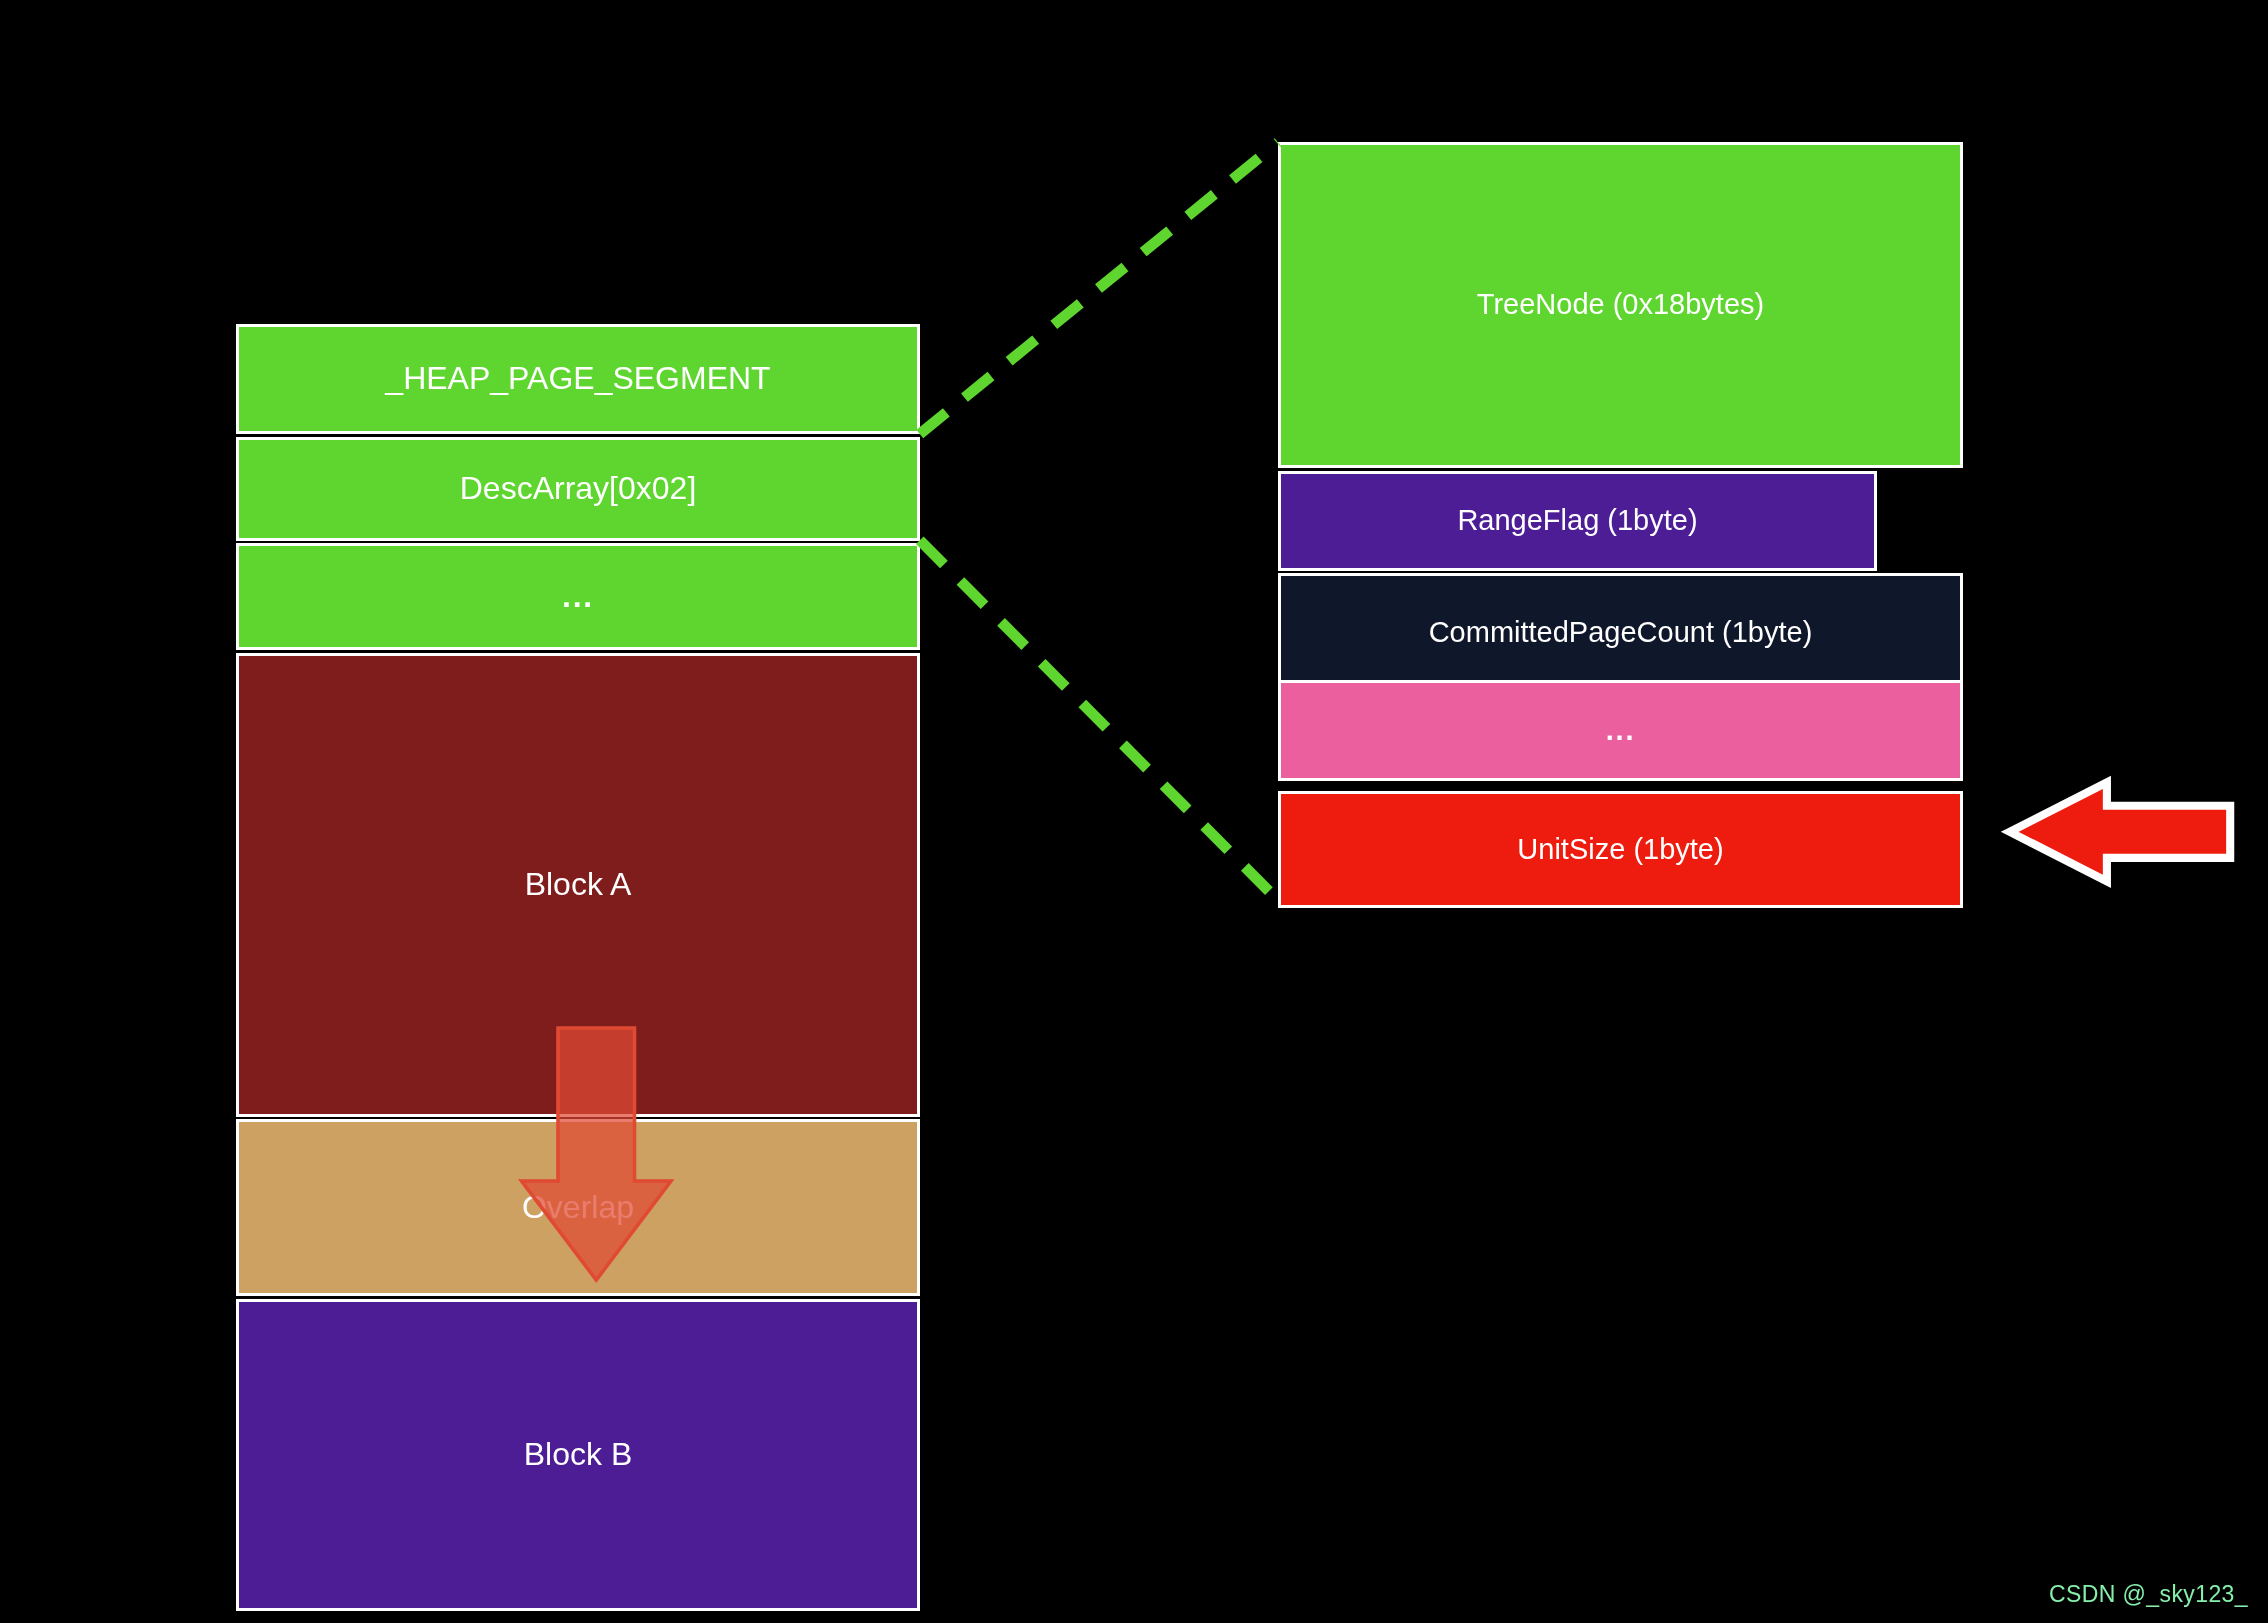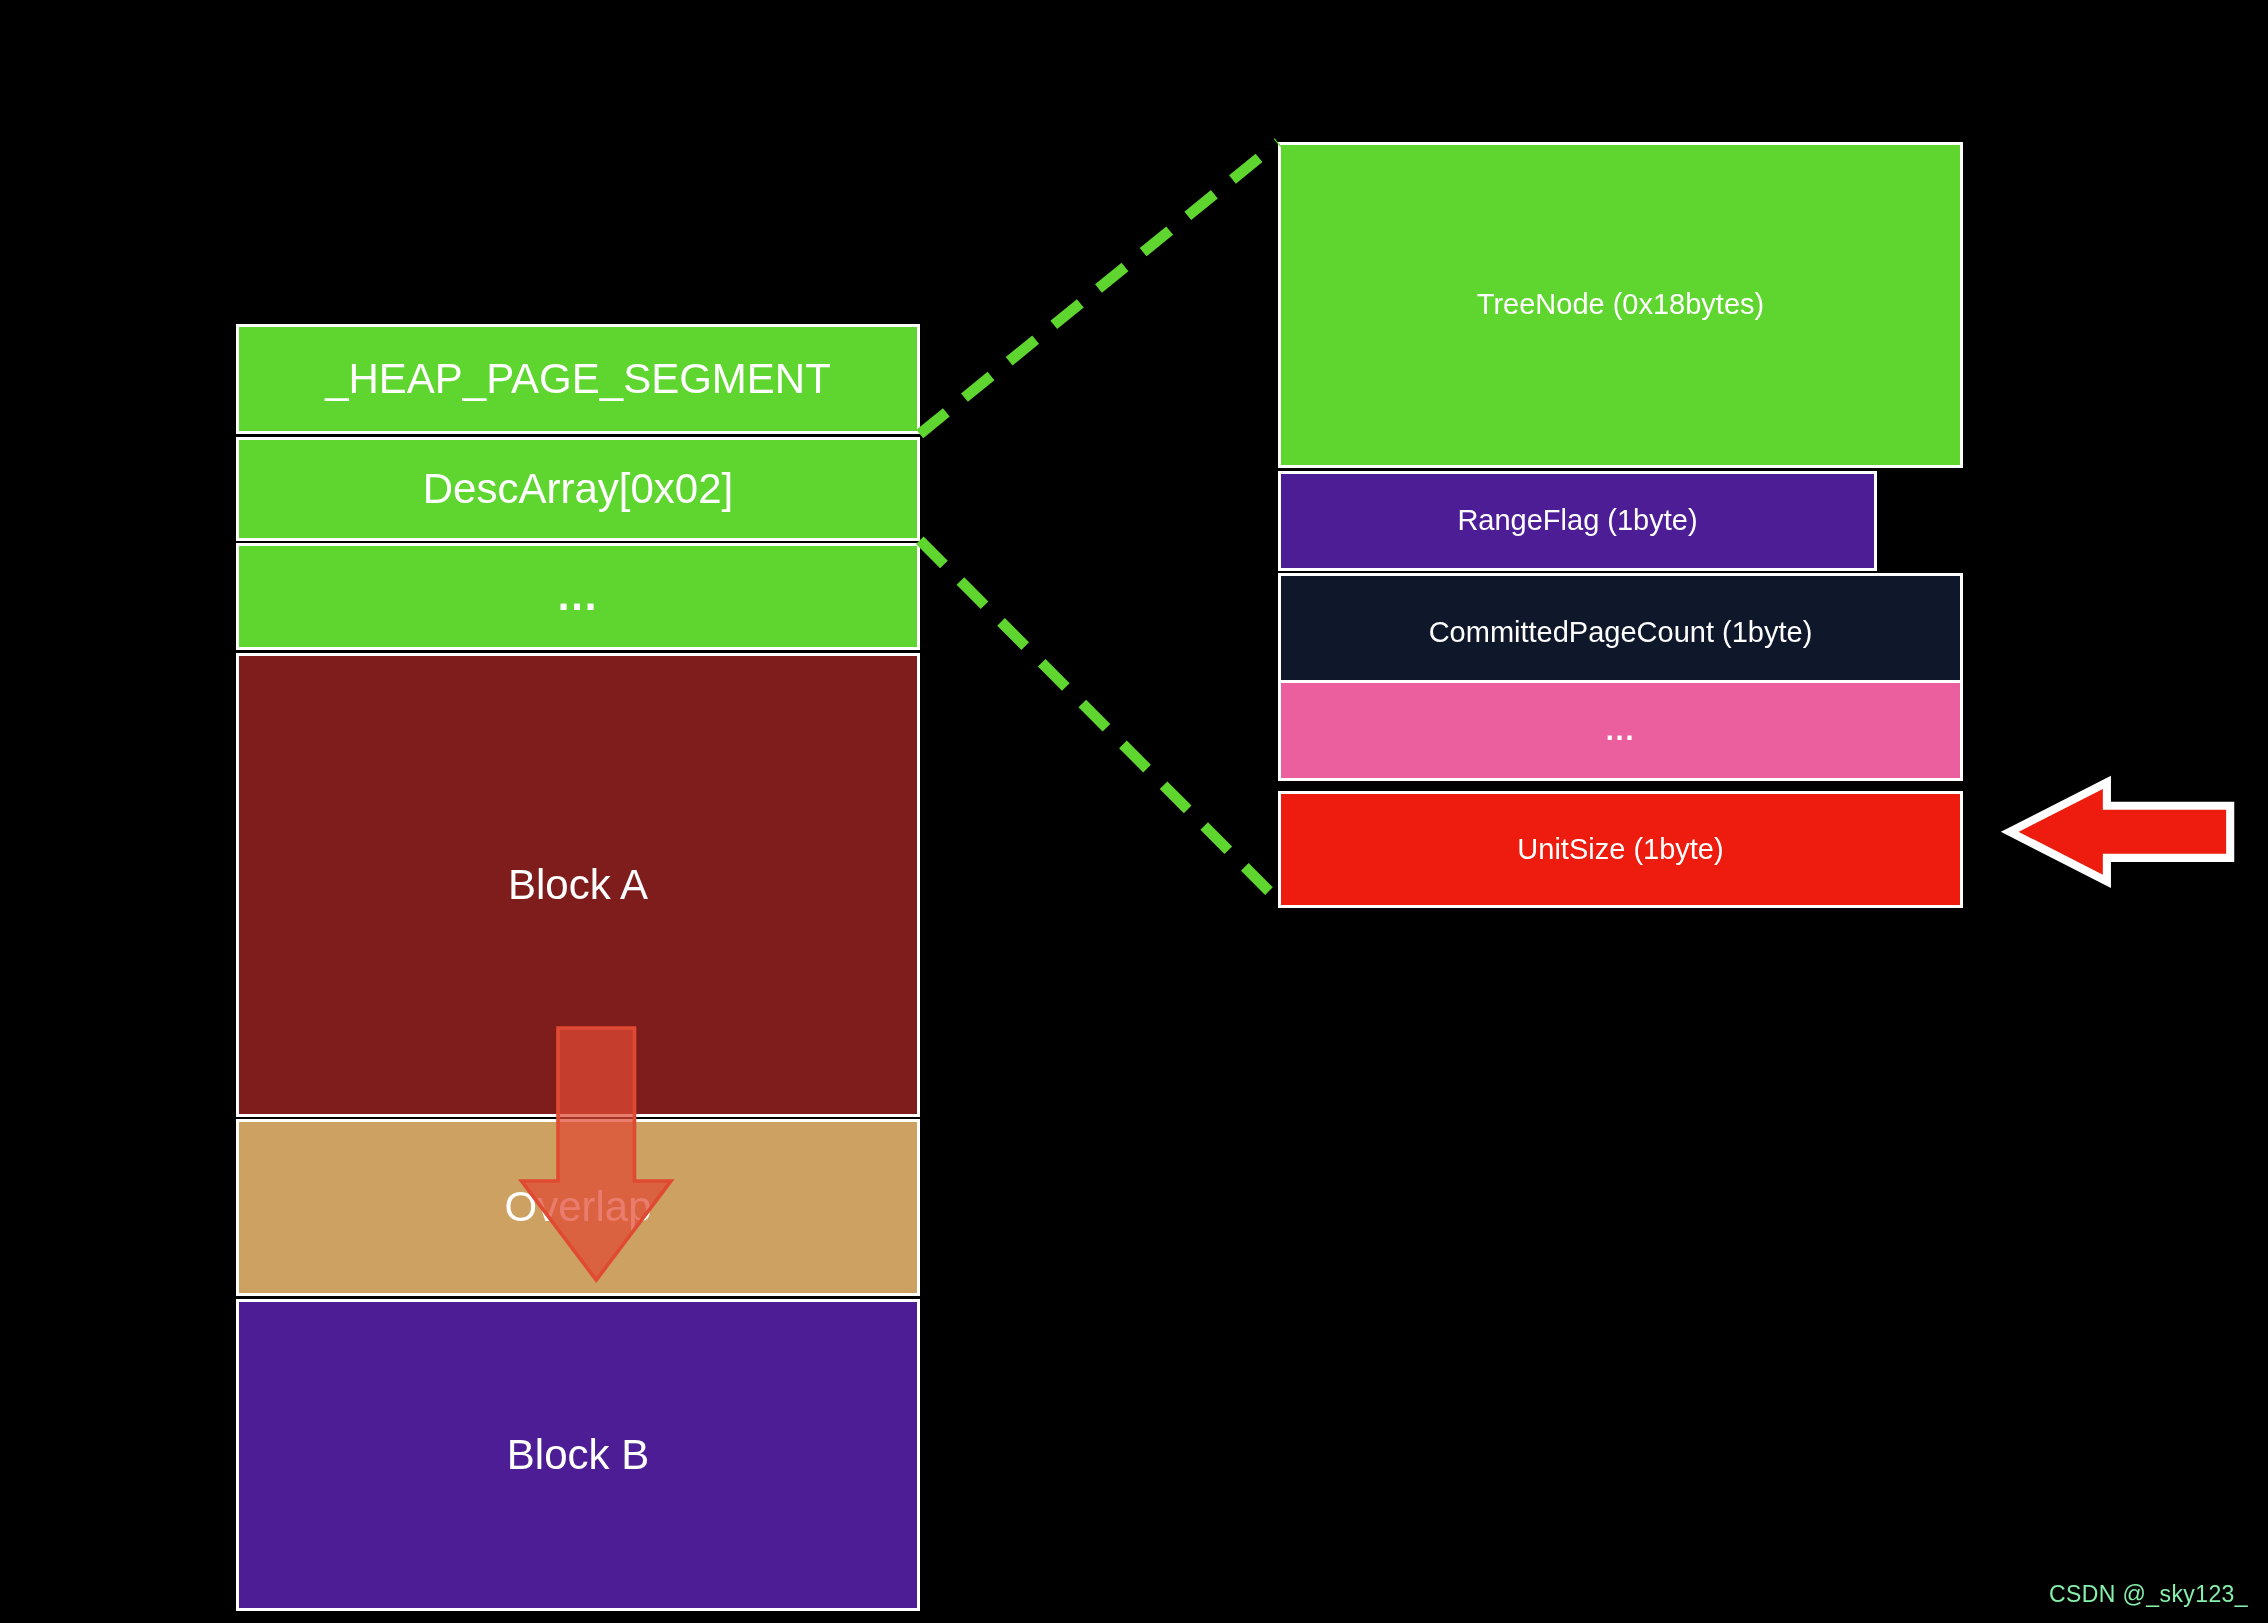--- a/index.html
+++ b/index.html
@@ -31,21 +31,21 @@
     user-select: none;
   }
   .box .lbl {
     display: block;
   }
   .ellipsis-lbl {
     font-weight: bold;
     letter-spacing: 1.8px;
   }
   
-  #seg-col .box { font-size: 42px; }
+  #seg-col .box { font-size: 32px; }
   
   #desc-col .box { font-size: 29px; }
 
   svg.overlay {
     position: absolute;
     left: 0;
     top: 0;
     width: 2268px;
     height: 1624px;
     pointer-events: none;

